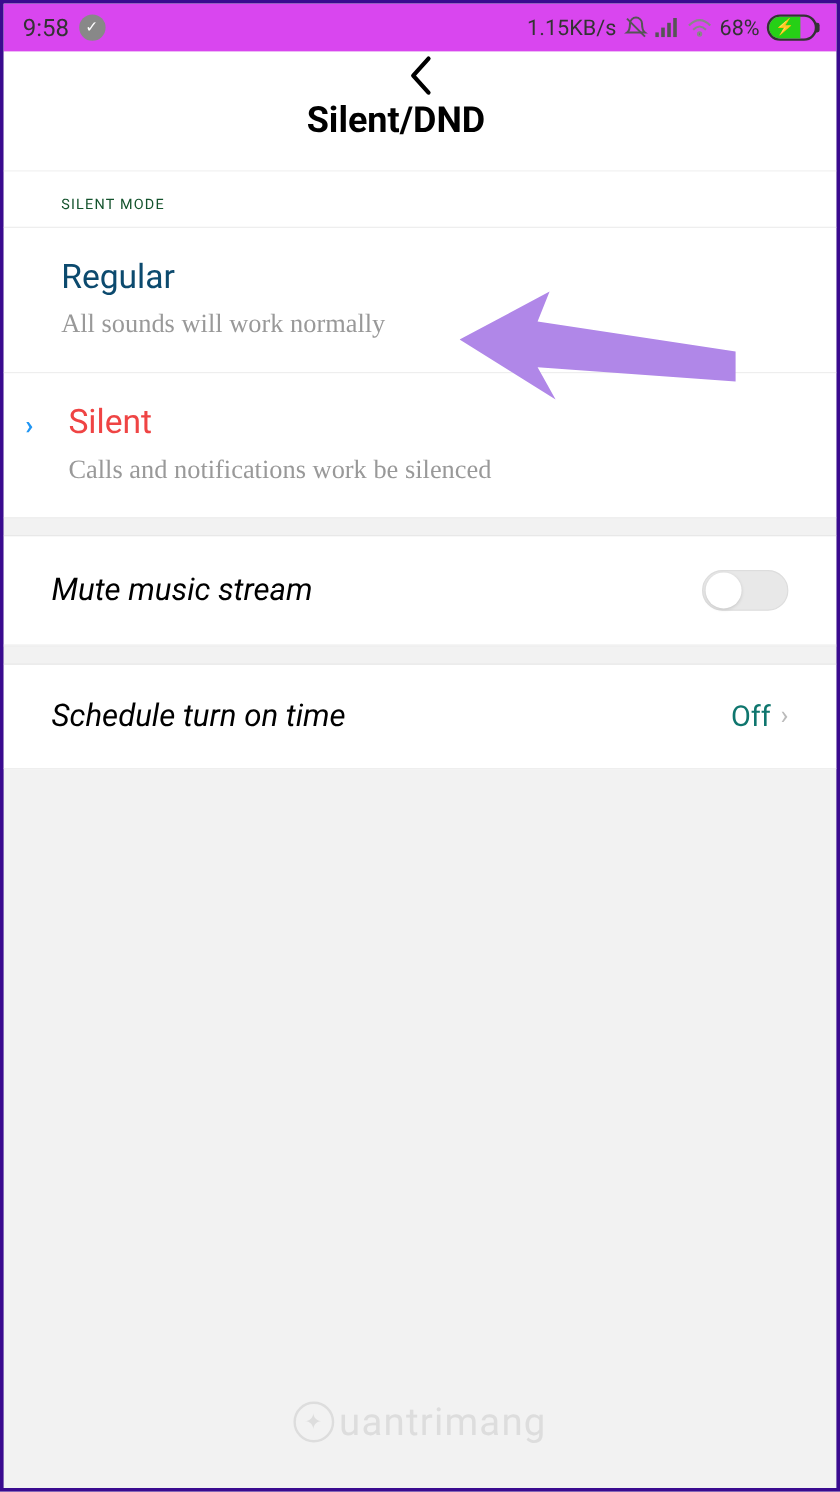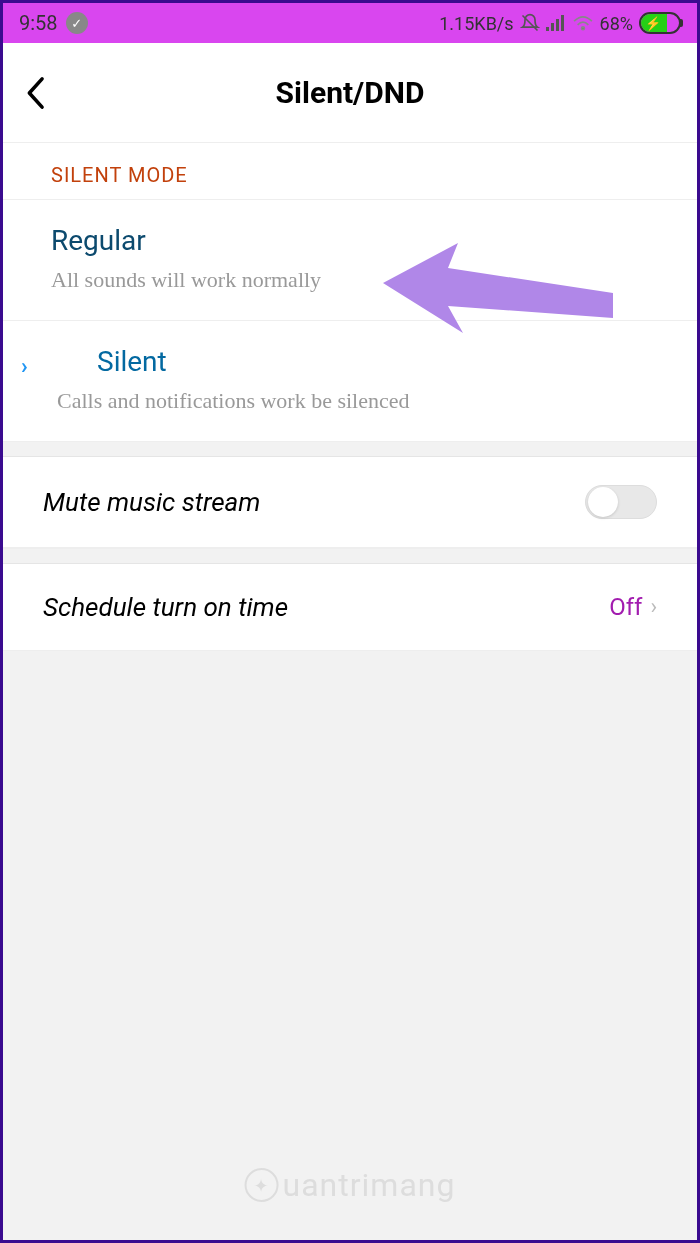--- a/index.html
+++ b/index.html
@@ -82,20 +82,21 @@
       color: #fff;
       font-size: 13px;
     }
     .header {
       height: 100px;
       background: #fff;
       display: flex;
       align-items: center;
       padding: 0 12px;
       border-bottom: 1px solid #eee;
+      flex-direction: column;
     }
     .back-btn {
       width: 40px;
       height: 40px;
       display: flex;
       align-items: center;
       justify-content: center;
     }
     .back-btn svg {
       width: 20px;
@@ -104,22 +105,22 @@
     .header-title {
       flex: 1;
       text-align: center;
       font-size: 30px;
       font-weight: 700;
       color: #000;
       margin-right: 40px;
     }
     .section-header {
       padding: 20px 48px 12px;
-      font-size: 20px;
-      color: #c2410c;
+      font-size: 12px;
+      color: #14532d;
       letter-spacing: 1px;
       background: #fff;
     }
     .option-list {
       background: #fff;
     }
     .option-item {
       padding: 24px 48px;
       border-top: 1px solid #eee;
       position: relative;
@@ -134,22 +135,21 @@
       color: #2196f3;
       font-size: 22px;
       font-weight: 700;
     }
     .option-title {
       font-size: 28px;
       color: #0c4a6e;
       margin-bottom: 8px;
     }
     .option-item.selected .option-title {
-      color: #0369a1;
-      margin-left: 40px;
+      color: #ef4444;
     }
     .option-desc {
       font-size: 22px;
       color: #999;
       line-height: 1.4;
       font-family: Liberation Serif, serif;
     }
     .gap {
       height: 16px;
       background: #f2f2f2;
@@ -182,21 +182,21 @@
       height: 30px;
       background: #fff;
       border-radius: 50%;
       position: absolute;
       top: 1px;
       left: 2px;
       box-shadow: 0 1px 3px rgba(0,0,0,0.15);
     }
     .row-value {
       font-size: 24px;
-      color: #a21caf;
+      color: #0f766e;
       margin-right: 8px;
     }
     .chevron {
       color: #bbb;
       font-size: 22px;
     }
     .arrow-annotation {
       position: absolute;
       left: 380px;
       top: 225px;

